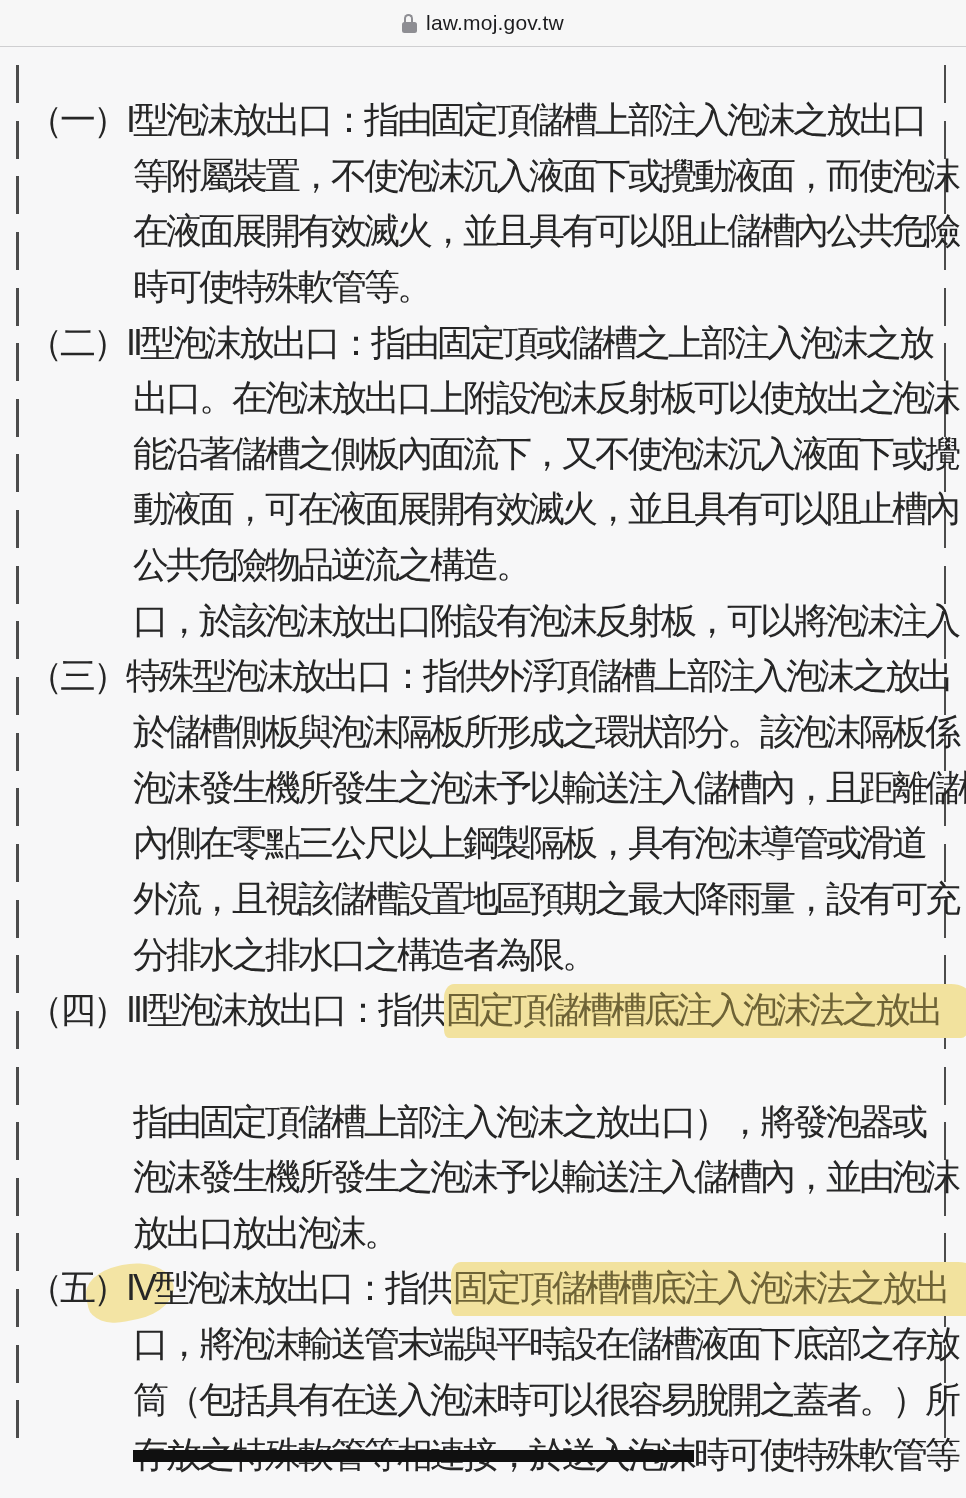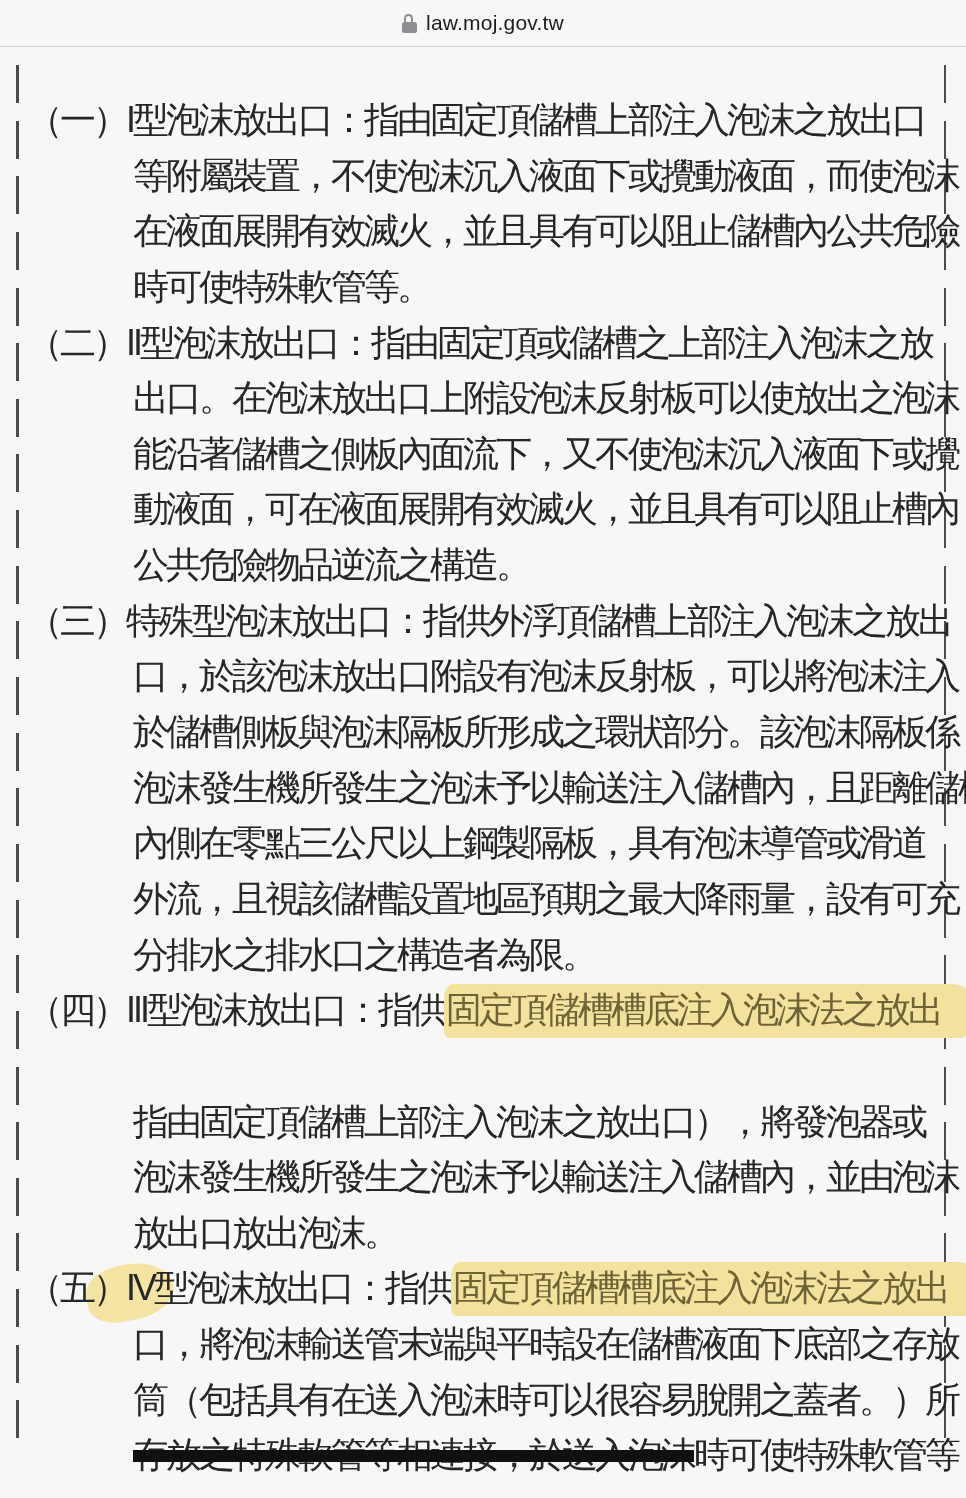--- a/index.html
+++ b/index.html
@@ -125,26 +125,26 @@
         <div class="line-text indent-cont"><span>動液面，可在液面展開有效滅火，並且具有可以阻止槽內</span></div>
       </div>
       <div class="line-row">
         <span class="tick left"></span>
         <span class="tick right"></span>
         <div class="line-text indent-cont"><span>公共危險物品逆流之構造。</span></div>
       </div>
       <div class="line-row">
         <span class="tick left"></span>
         <span class="tick right"></span>
+        <div class="line-text indent-cont"><span>口，於該泡沫放出口附設有泡沫反射板，可以將泡沫注入</span></div>
+      </div>
+      <div class="line-row">
+        <span class="tick left"></span>
+        <span class="tick right"></span>
         <div class="line-text indent-label"><span>（三）特殊型泡沫放出口：指供外浮頂儲槽上部注入泡沫之放出</span></div>
-      </div>
-      <div class="line-row">
-        <span class="tick left"></span>
-        <span class="tick right"></span>
-        <div class="line-text indent-cont"><span>口，於該泡沫放出口附設有泡沫反射板，可以將泡沫注入</span></div>
       </div>
       <div class="line-row">
         <span class="tick left"></span>
         <span class="tick right"></span>
         <div class="line-text indent-cont"><span>於儲槽側板與泡沫隔板所形成之環狀部分。該泡沫隔板係</span></div>
       </div>
       <div class="line-row">
         <span class="tick left"></span>
         <span class="tick right"></span>
         <div class="line-text indent-cont"><span>泡沫發生機所發生之泡沫予以輸送注入儲槽內，且距離儲槽</span></div>

